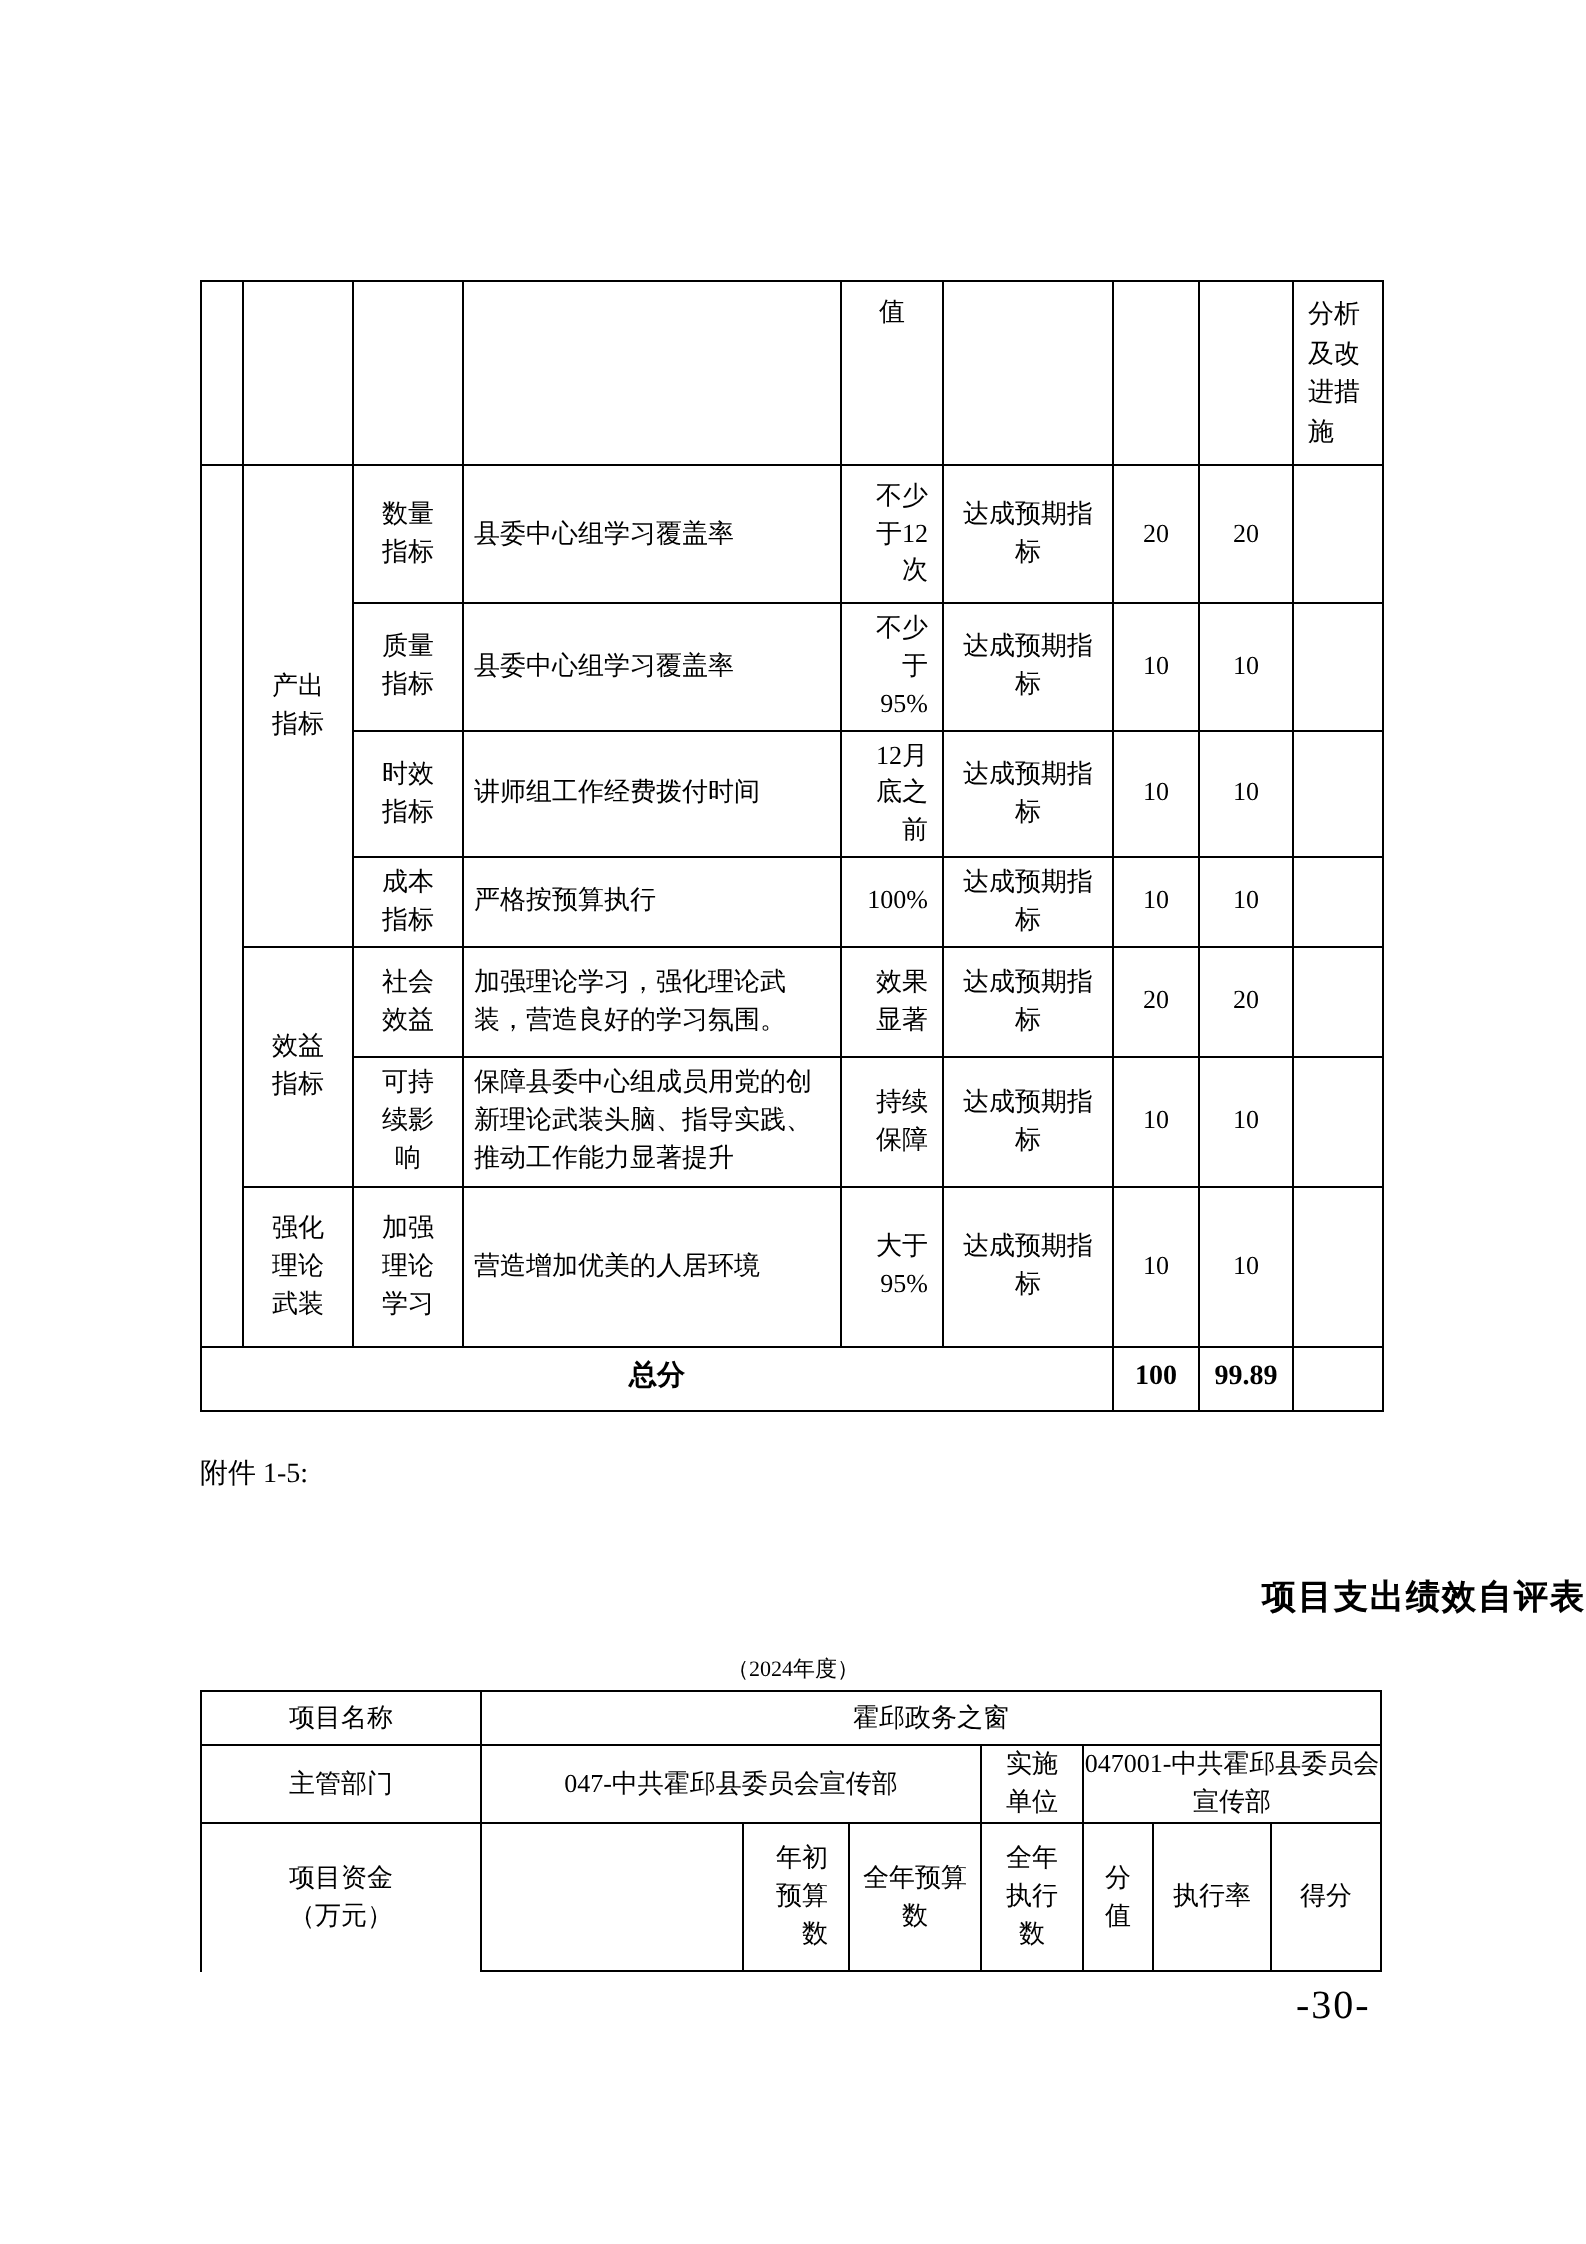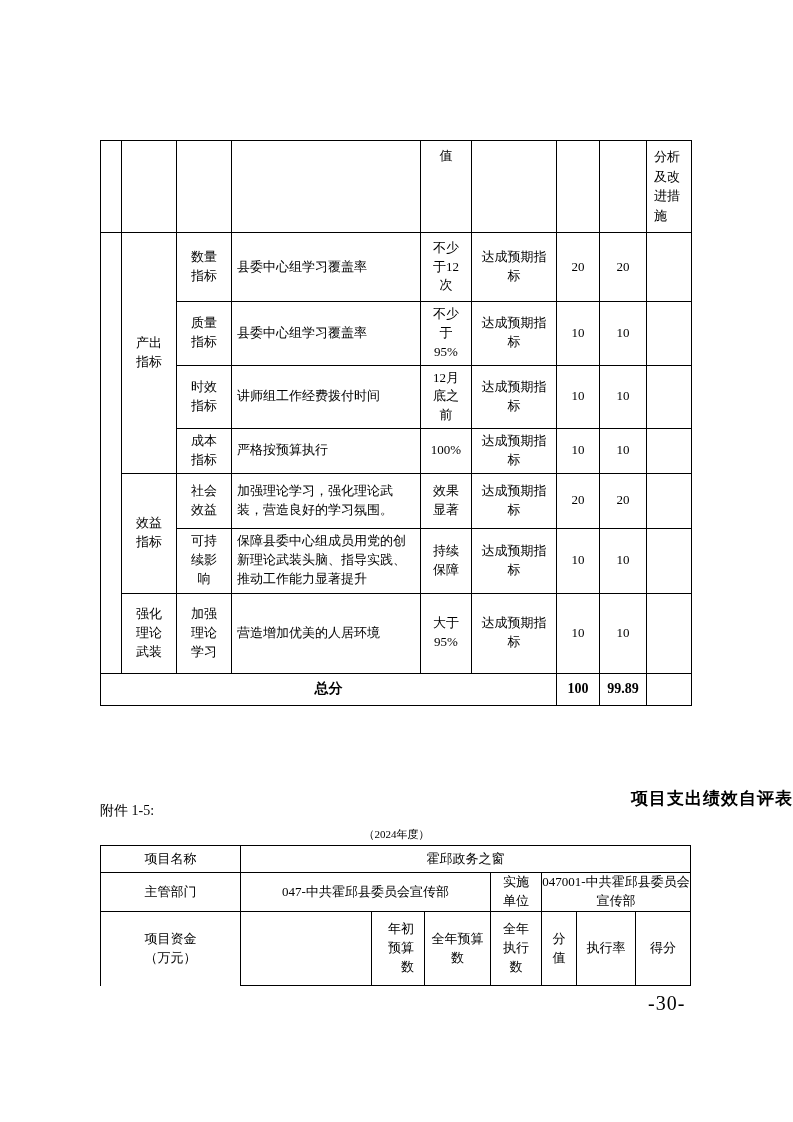--- a/index.html
+++ b/index.html
@@ -18,35 +18,35 @@
     text-align:center; vertical-align:middle;
     overflow:hidden; word-break:normal; overflow-wrap:break-word;
   }
 
   
   .t1 { left:100px; top:140px; width:591px; }
   .t1 td.hdr-cell { vertical-align:top; padding-top:6px; }
   .t1 td.ana-h { vertical-align:top; text-align:left; padding:6px 6px 0 7px; line-height:1.5; }
   .t1 td.grp, .t1 td.sub { padding:0 13px; }
   .t1 td.name { text-align:left; padding:3px 5px; }
-  .t1 td.tgt  { text-align:center; padding:3px 7px; }
+  .t1 td.tgt  { text-align:right; padding:3px 7px; }
   .t1 td.res  { padding:3px 4px; }
   .t1 tr.total td { font-weight:bold; font-size:14px; }
 
   
   .t2 { left:100px; top:845px; width:590px; }
   .t2 td.pre { white-space:pre-line; }
   .t2 td.no-bottom { border-bottom:none; }
   .t2 td.impl { padding:0 7px; }
   .t2 td.c-init { padding:0 10px;text-align:right; }
   .t2 td.c-abud { padding:0 6px;margin-left:43px; }
   .t2 td.c-exec { padding:0 9px; }
   .t2 td.c-score { padding:0 6px; }
 
-  .attachment { position:absolute; left:100px; top:802px; font-size:14px; }
+  .attachment { position:absolute; left:100px; top:728px; font-size:14px; }
   .doc-title  { position:absolute; left:0; right:0; top:787px; text-align:right;
                 font-size:17px; font-weight:bold; letter-spacing:1px; }
   .doc-subtitle { position:absolute; left:0; right:0; top:827px; text-align:center; font-size:11px; }
   .page-number { position:absolute; left:648px; top:992px; font-size:20px; letter-spacing:1px; }
 </style>
 </head>
 <body>
 
 <div class="page">
 

